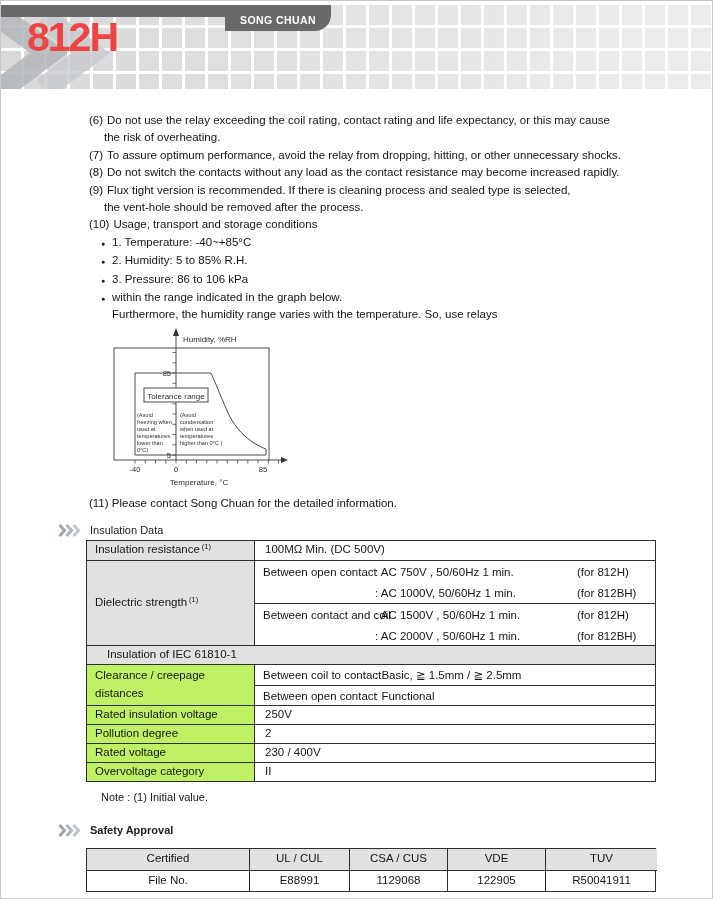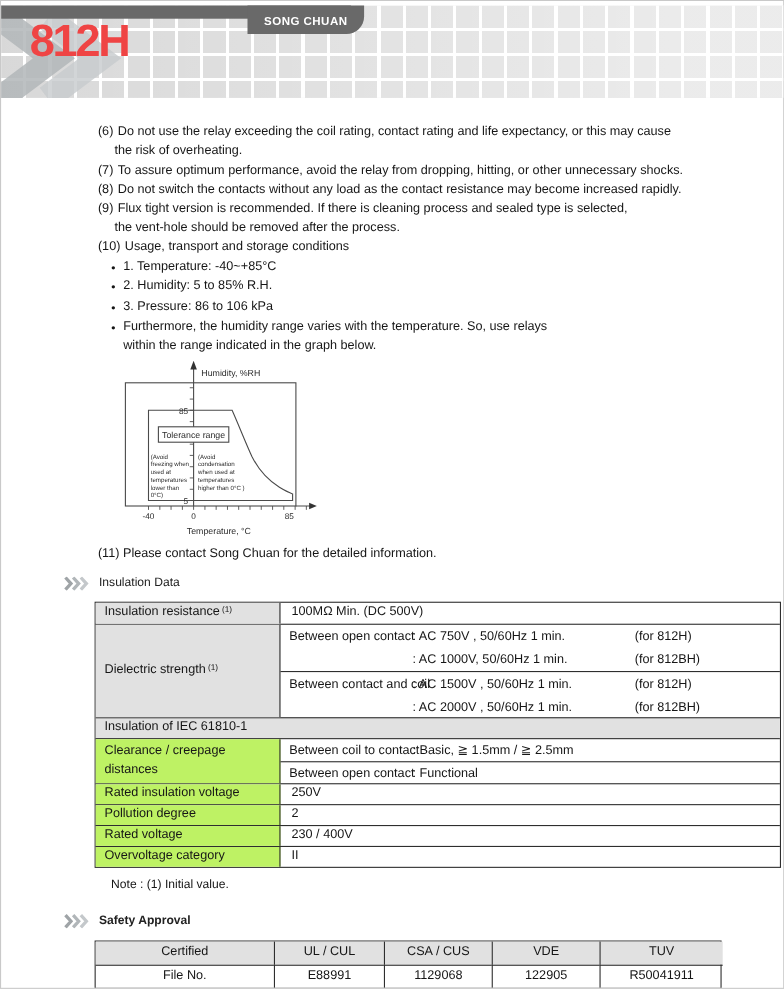--- a/index.html
+++ b/index.html
@@ -38,30 +38,30 @@
 
   .p11 { margin-top:7px; }
 
   .sec { margin-top:10px; margin-left:-31px; display:flex; align-items:center; }
   .sec .chev { margin-right:9px; display:block; }
   .sec .sec-title { font-size:11px; color:#222; }
   .sec.bold .sec-title { font-weight:bold; }
   .sec2 { margin-top:16px; }
 
   
-  .itable { width:624px; margin-left:-3px; margin-top:7px; border:1px solid #2e2e2e; }
+  .itable { width:570px; margin-left:-3px; border:1px solid #2e2e2e; }
   .irow { display:flex; border-top:1px solid #2e2e2e; }
   .irow:first-child { border-top:none; }
   .cell-l { width:168px; border-right:1px solid #2e2e2e; padding:0 8px;
             display:flex; align-items:center; background:#bef264; }
   .cell-l.shade { background:#e1e1e1; }
   .cell-l sup { font-size:7.5px; margin-left:2px; transform:translateY(-3px); }
   .cell-r { flex:1; display:flex; align-items:center; padding:0 10px; }
   .irow.h19 { height:19px; }
-  .irow.full { height:19px; background:#e1e1e1; padding:0 8px; align-items:center; }
+  .irow.full { height:19px; background:#e1e1e1; padding:0 20px; align-items:center; }
   .dwrap { flex:1; }
   .dgroup { position:relative; height:42px; }
   .dgroup.bt { border-top:1px solid #2e2e2e; }
   .dline { position:relative; height:21px; }
   .dline .cond  { position:absolute; left:8px;   top:3px; }
   .dline .val   { position:absolute; left:120px; top:3px; }
   .dline .formodel { position:absolute; left:322px; top:3px; }
   .cwrap { flex:1; }
   .cline { position:relative; height:20px;text-align:center; }
   .cline.bt { border-top:1px solid #2e2e2e; }
@@ -117,22 +117,22 @@
         <span class="b">●</span>
         <div>2. Humidity: 5 to 85% R.H.</div>
       </div>
       <div class="bullet-row">
         <span class="b">●</span>
         <div>3. Pressure: 86 to 106 kPa</div>
       </div>
       <div class="bullet-row">
         <span class="b">●</span>
         <div>
+          <div>within the range indicated in the graph below.</div>
           <div>Furthermore, the humidity range varies with the temperature. So, use relays</div>
-          <div>within the range indicated in the graph below.</div>
         </div>
       </div>
     </div>
 
     <svg class="graph" width="242" height="162" viewBox="0 4 242 162">
 
       <rect x="18" y="26" width="155" height="112" fill="none" stroke="#4a4a4a" stroke-width="1"></rect>
 
       <line x1="80" y1="13" x2="80" y2="138" stroke="#4a4a4a" stroke-width="1"></line>
       <polygon points="77,14 83,14 80,6" fill="#333"></polygon>

